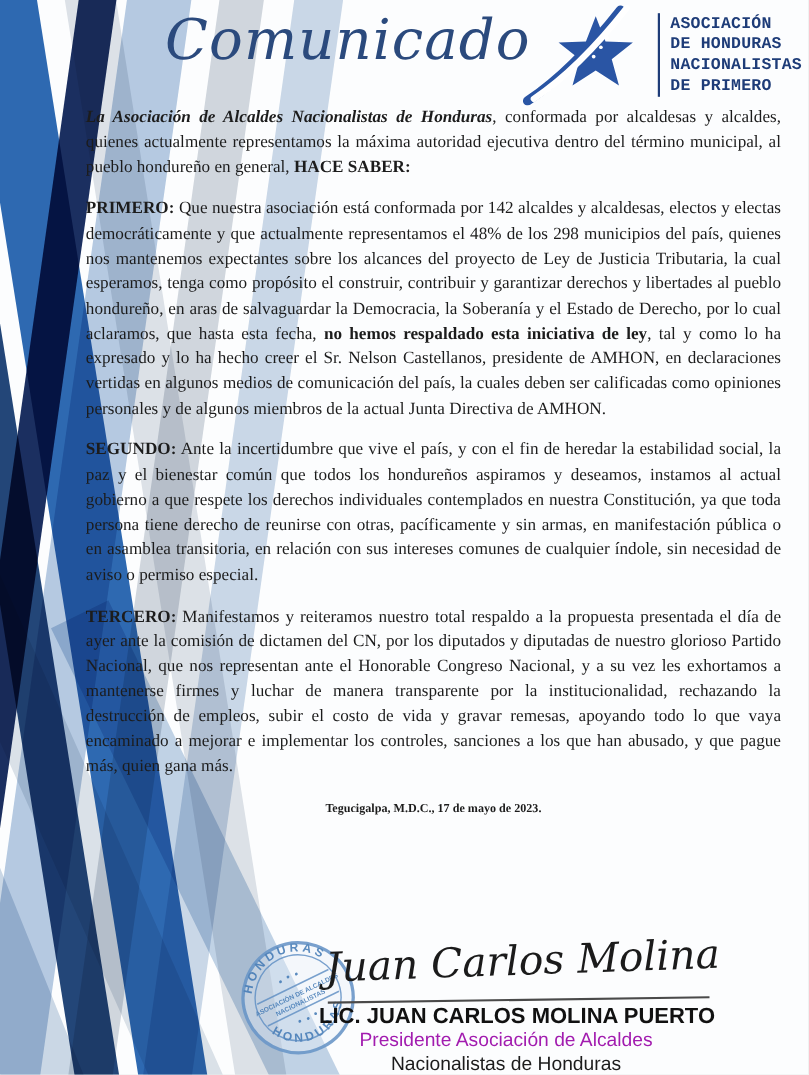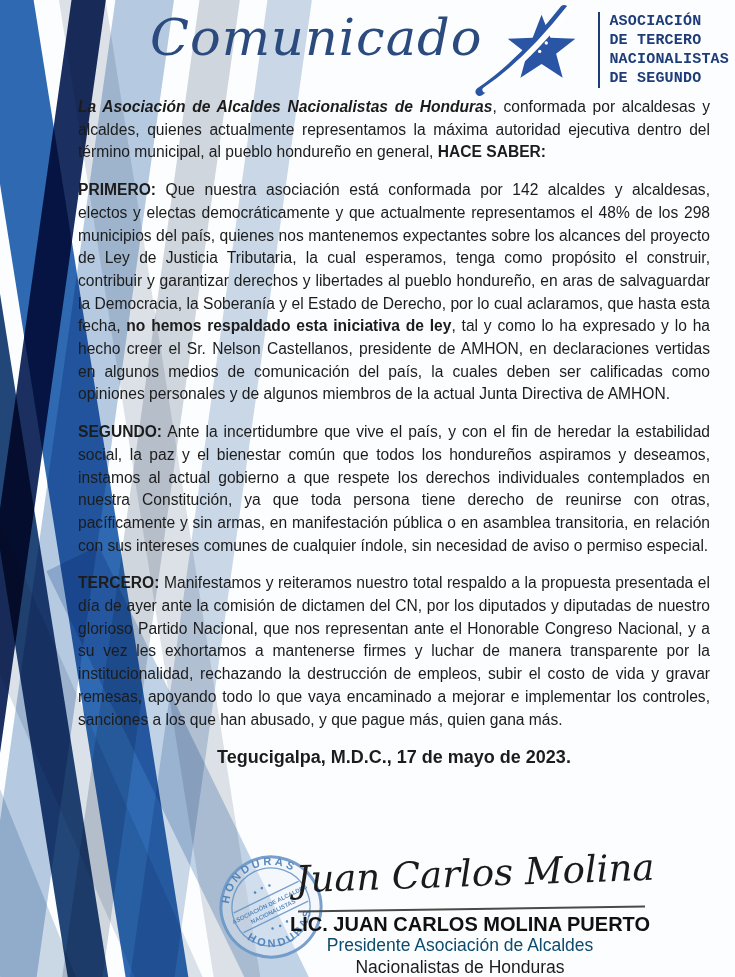--- a/index.html
+++ b/index.html
@@ -39,34 +39,34 @@
   .logo-star{width:122px;height:92px;}
   .logo-text{
     border-left:2.5px solid #1e3c78;padding-left:9px;margin-left:2px;
     font-weight:bold;font-size:15px;line-height:19px;color:#1e3c78;letter-spacing:.2px;font-family:Liberation Mono, monospace;
   }
   
   .body{
     position:absolute;left:78px;top:96px;width:632px;
     font-size:15.6px;line-height:22.7px;text-align:justify;
   }
-  .body p{margin:0 0 15px 0;}
+  .body p{margin:0 0 15px 0;font-family:Liberation Serif, serif;}
   .lead-bi{font-weight:bold;font-style:italic;}
   .blessing{font-weight:bold;font-style:italic;text-align:left;margin-top:3px;}
-  .dateline{font-weight:bold;text-align:center;margin-top:18px;font-size:18px;}
+  .dateline{font-weight:bold;text-align:center;margin-top:18px;font-size:11px;}
 
   
   .sig-script{
     position:absolute;left:290px;top:852px;width:370px;text-align:center;
     font-family:"DejaVu Serif", serif;font-style:italic;
     font-size:37px;color:#1b1b1b;transform:rotate(-2deg);white-space:nowrap;
   }
   .sig-line{position:absolute;left:298px;top:908px;width:347px;border-top:2px solid #4a4a4a;transform:rotate(-0.8deg);}
   .sig-name{position:absolute;left:280px;top:913px;width:380px;text-align:center;font-weight:bold;font-size:20px;color:#111;}
-  .sig-title1{position:absolute;left:250px;top:935px;width:420px;text-align:center;font-size:17.5px;color:#0c4a6e;}
+  .sig-title1{position:absolute;left:250px;top:935px;width:420px;text-align:center;font-size:17.5px;color:#a21caf;}
   .sig-title2{position:absolute;left:250px;top:957px;width:420px;text-align:center;font-size:17.5px;color:#1c1c1c;}
   .seal{position:absolute;left:218px;top:854px;width:106px;height:106px;transform:rotate(-26deg);opacity:.9;}
 </style>
 </head>
 <body>
 
 <div class="page">
 
   <div class="stripes">
     <div class="ribbon rA rb-navy1"></div>
@@ -88,23 +88,23 @@
       <svg class="logo-star" viewBox="0 0 130 95">
         <path d="M6,92 C36,72 66,42 96,4" fill="none" stroke="#2a55a4" stroke-width="9" stroke-linecap="round"></path>
         <polygon fill="#2a55a4" points="72,10 81.5,34.5 108,35.5 87.5,51.5 94.5,77 72,62.5 49.5,77 56.5,51.5 36,35.5 62.5,34.5"></polygon>
         <path d="M12,90 C42,70 72,40 102,2" fill="none" stroke="#ffffff" stroke-width="6" stroke-linecap="round"></path>
         <circle cx="70" cy="49" r="1.8" fill="#ffffff"></circle>
         <circle cx="77" cy="40" r="1.8" fill="#ffffff"></circle>
         <circle cx="83" cy="31" r="1.8" fill="#ffffff"></circle>
       </svg>
       <div class="logo-text">
         <div>ASOCIACIÓN</div>
-        <div>DE TERCERO</div>
+        <div>DE HONDURAS</div>
         <div>NACIONALISTAS</div>
-        <div>DE SEGUNDO</div>
+        <div>DE PRIMERO</div>
       </div>
     </div>
   </div>
 
   <div class="body">
     <p><span class="lead-bi">La Asociación de Alcaldes Nacionalistas de Honduras</span><span>, conformada por alcaldesas y alcaldes, quienes actualmente representamos la máxima autoridad ejecutiva dentro del término municipal, al pueblo hondureño en general, </span><b>HACE SABER:</b></p>
 
     <p><b>PRIMERO:</b><span> Que nuestra asociación está conformada por 142 alcaldes y alcaldesas, electos y electas democráticamente y que actualmente representamos el 48% de los 298 municipios del país, quienes nos mantenemos expectantes sobre los alcances del proyecto de Ley de Justicia Tributaria, la cual esperamos, tenga como propósito el construir, contribuir y garantizar derechos y libertades al pueblo hondureño, en aras de salvaguardar la Democracia, la Soberanía y el Estado de Derecho, por lo cual aclaramos, que hasta esta fecha, </span><b>no hemos respaldado esta iniciativa de ley</b><span>, tal y como lo ha expresado y lo ha hecho creer el Sr. Nelson Castellanos, presidente de AMHON, en declaraciones vertidas en algunos medios de comunicación del país, la cuales deben ser calificadas como opiniones personales y de algunos miembros de la actual Junta Directiva de AMHON.</span></p>
 
     <p><b>SEGUNDO:</b><span> Ante la incertidumbre que vive el país, y con el fin de heredar la estabilidad social, la paz y el bienestar común que todos los hondureños aspiramos y deseamos, instamos al actual gobierno a que respete los derechos individuales contemplados en nuestra Constitución, ya que toda persona tiene derecho de reunirse con otras, pacíficamente y sin armas, en manifestación pública o en asamblea transitoria, en relación con sus intereses comunes de cualquier índole, sin necesidad de aviso o permiso especial.</span></p>

